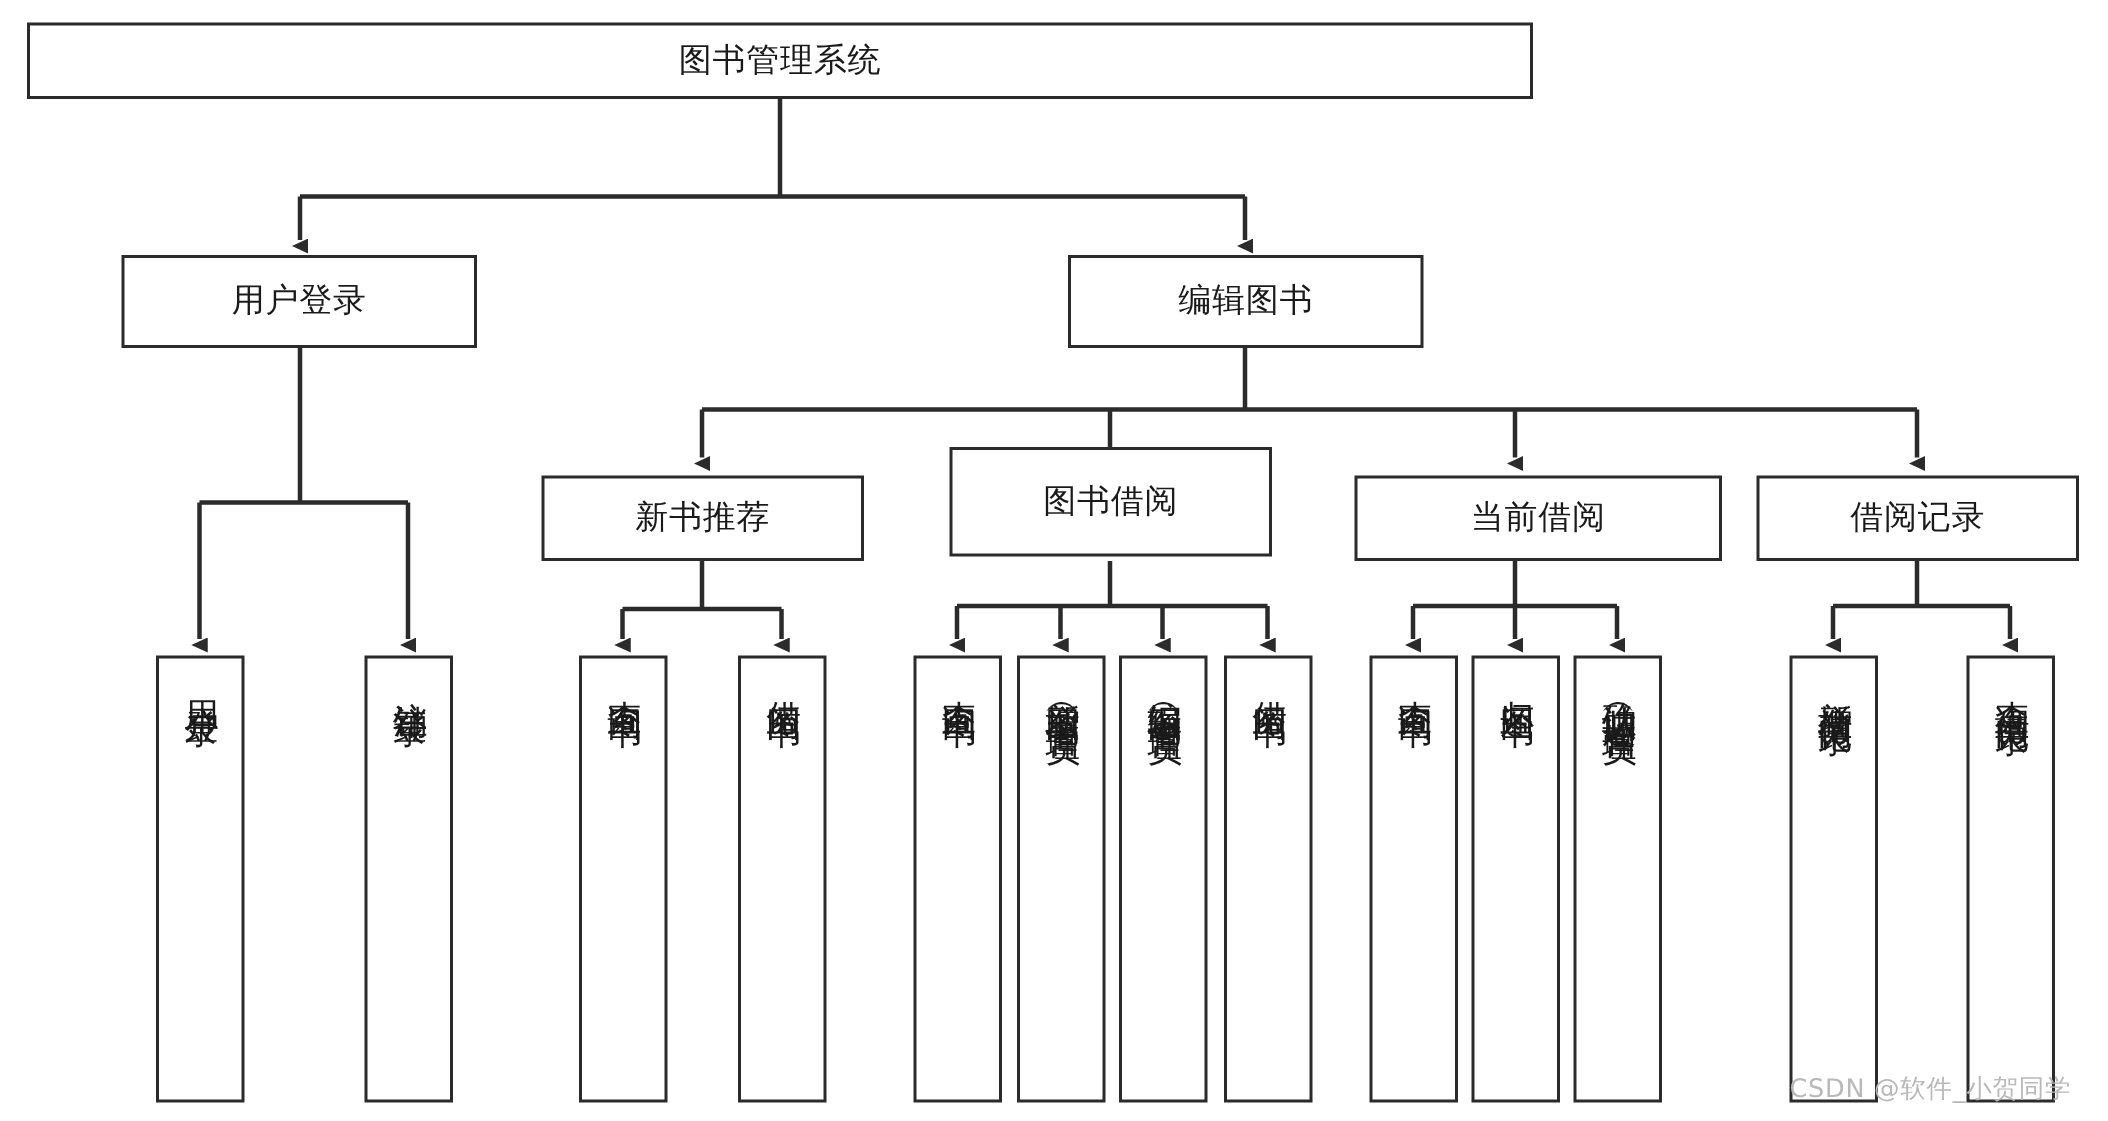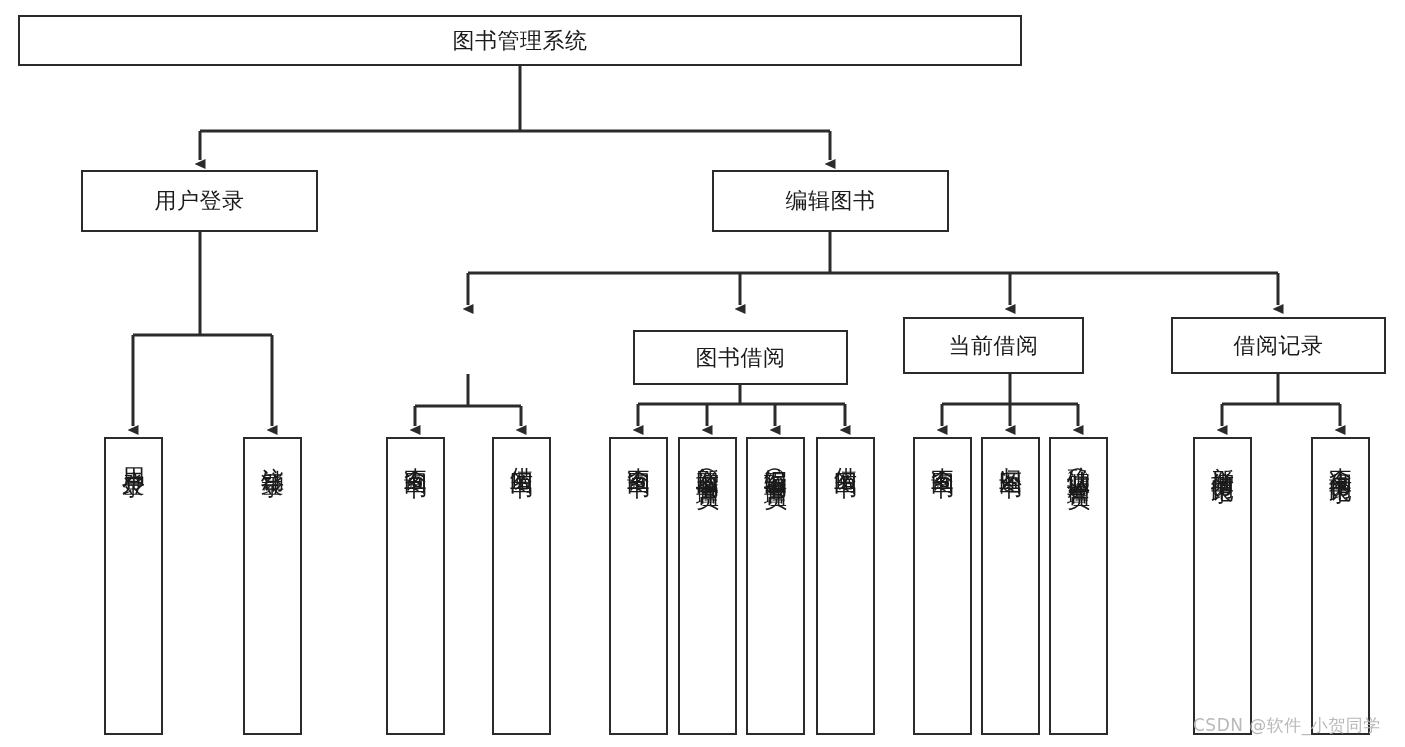--- a/index.html
+++ b/index.html
@@ -125,24 +125,27 @@
     <span class="label">图书管理系统</span>
   </div>
 
   <div class="node hbox" style="left:81px; top:170px; width:237px; height:62px;">
     <span class="label">用户登录</span>
   </div>
   <div class="node hbox" style="left:712px; top:170px; width:237px; height:62px;">
     <span class="label">编辑图书</span>
   </div>
 
-  <div class="node hbox" style="left:633px; top:330px; width:215px; height:55px;">
+  <div class="node hbox" style="left:361px; top:317px; width:215px; height:57px;">
+    <span class="label">新书推荐</span>
+  </div>
+  <div class="node hbox" style="left:633px; top:298px; width:215px; height:73px;">
     <span class="label">图书借阅</span>
   </div>
-  <div class="node hbox" style="left:903px; top:317px; width:181px; height:57px;">
+  <div class="node hbox" style="left:903px; top:317px; width:245px; height:57px;">
     <span class="label">当前借阅</span>
   </div>
   <div class="node hbox" style="left:1171px; top:317px; width:215px; height:57px;">
     <span class="label">借阅记录</span>
   </div>
 
   <div class="node vbox" style="left:104px; top:437px; width:59px; height:298px;">
     <span class="label">用户登录</span>
   </div>
   <div class="node vbox" style="left:243px; top:437px; width:59px; height:298px;">

